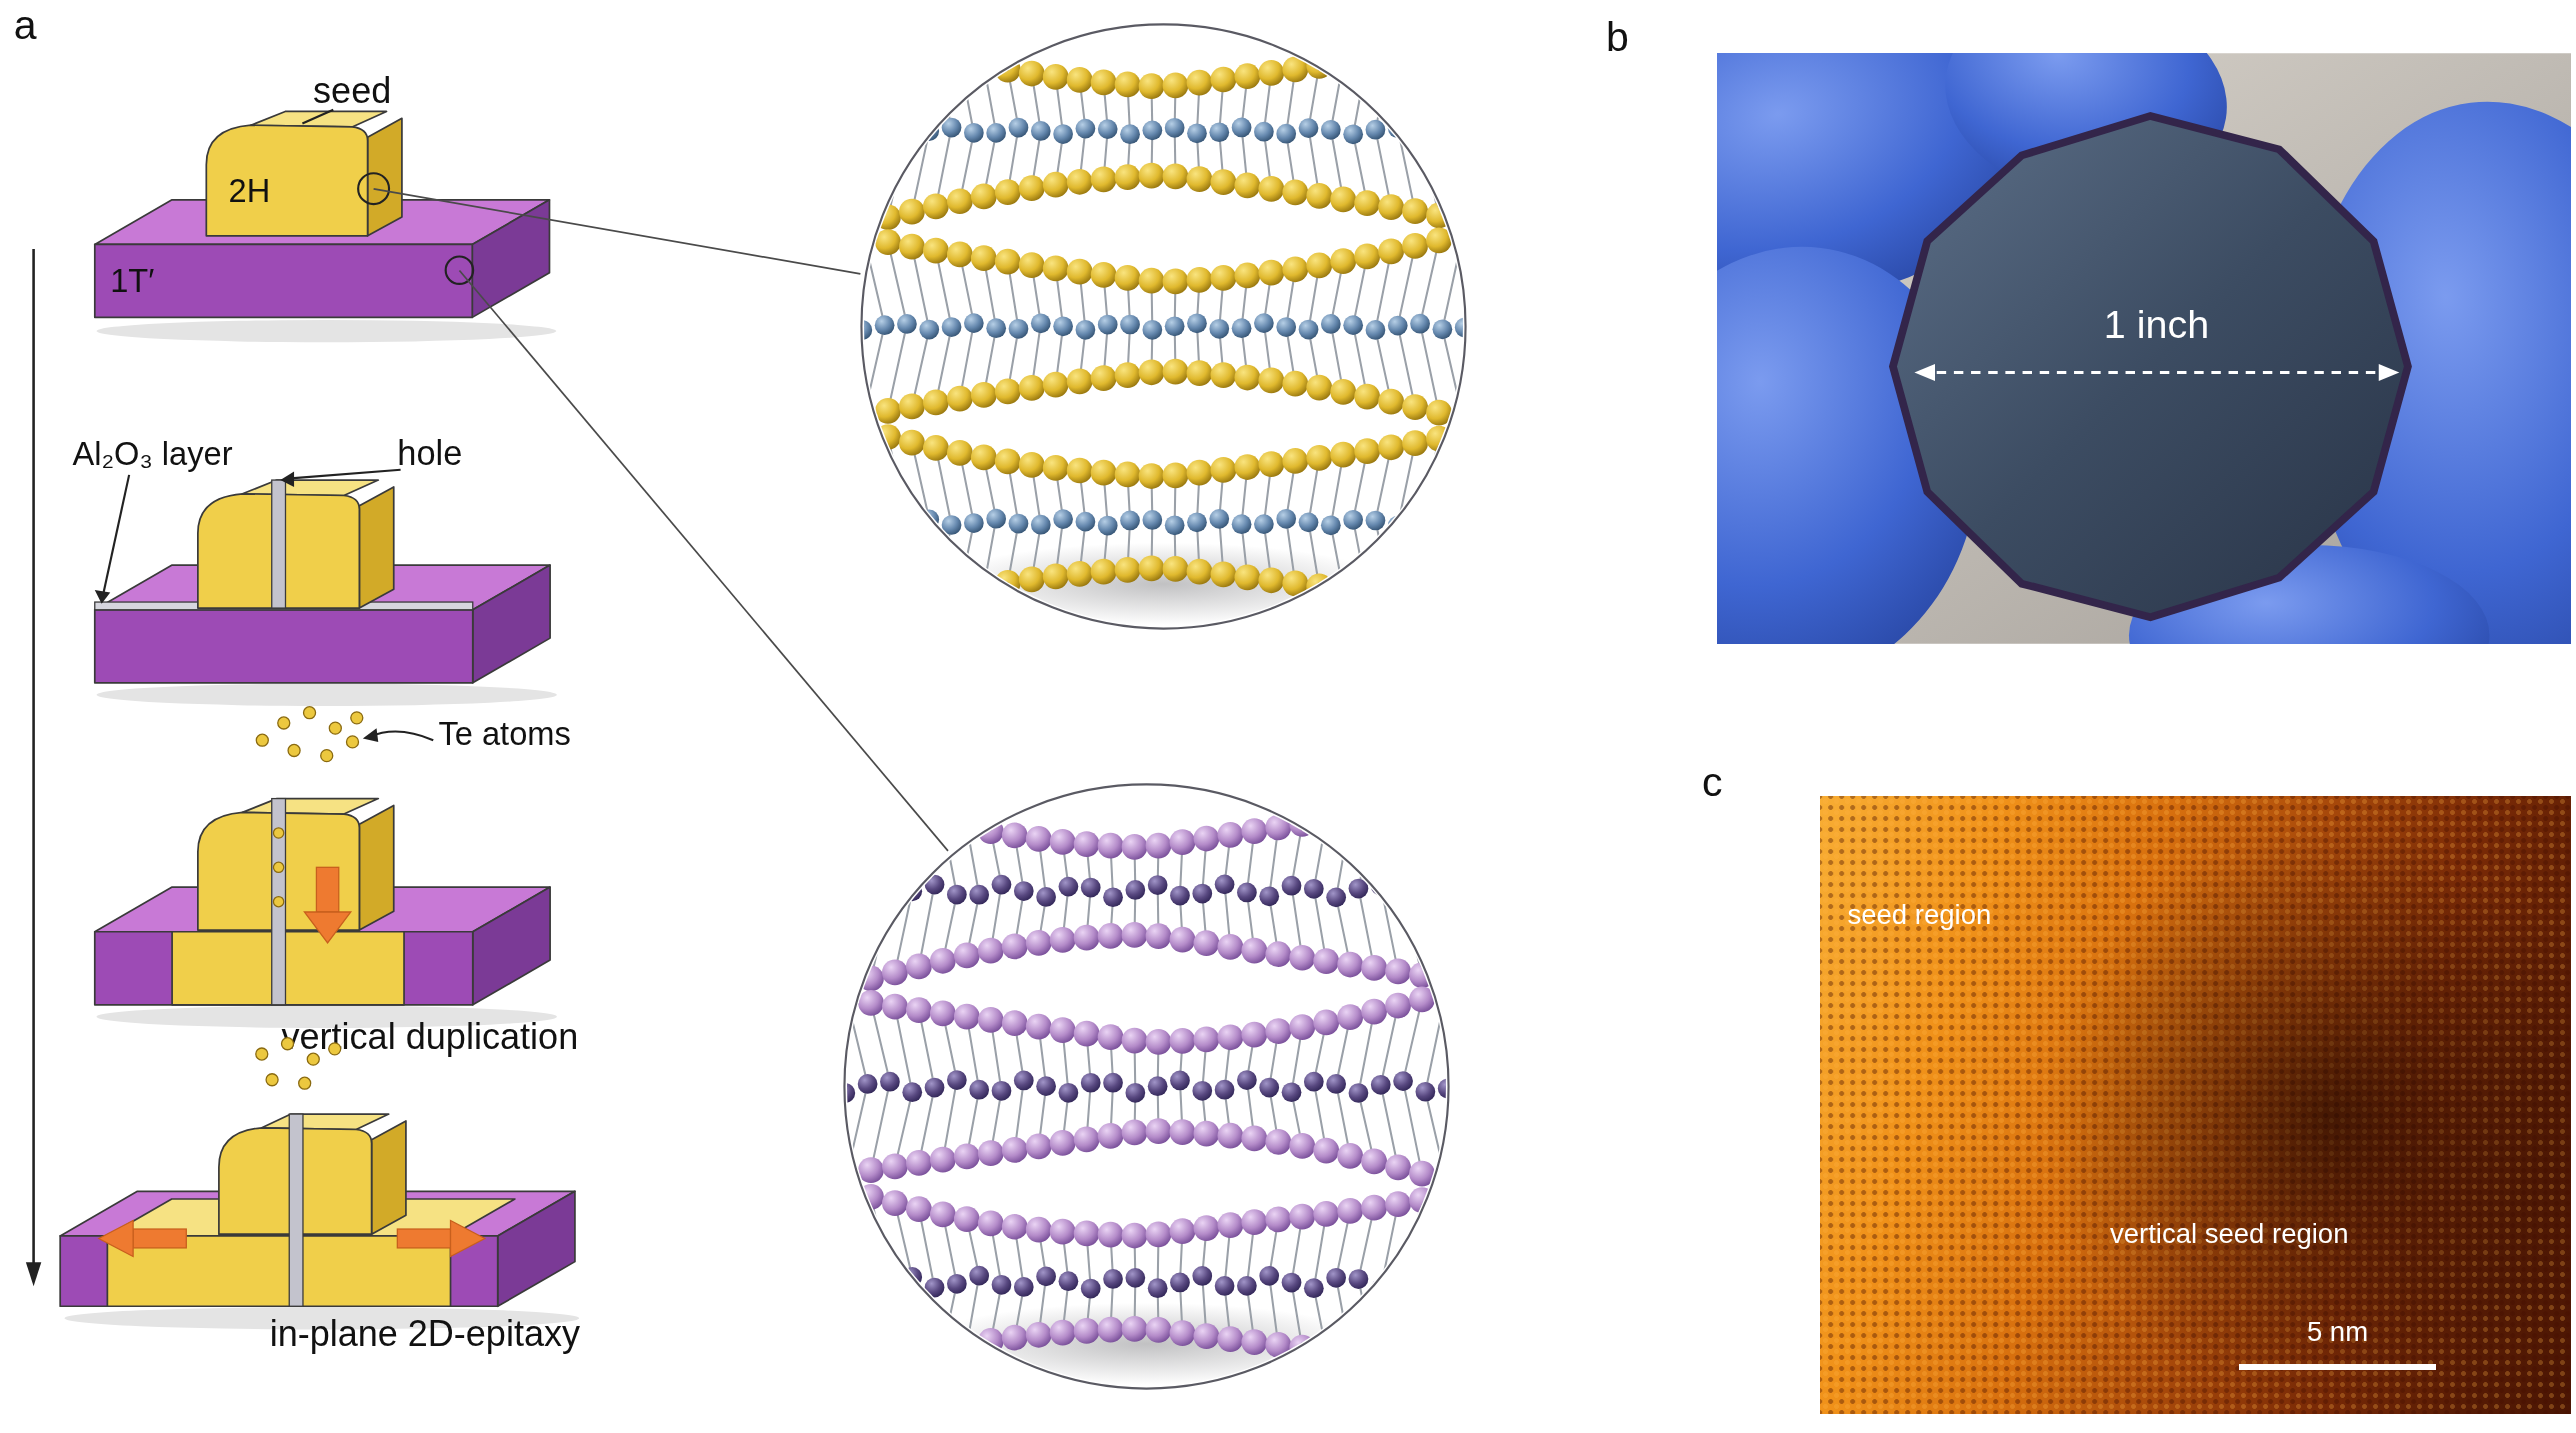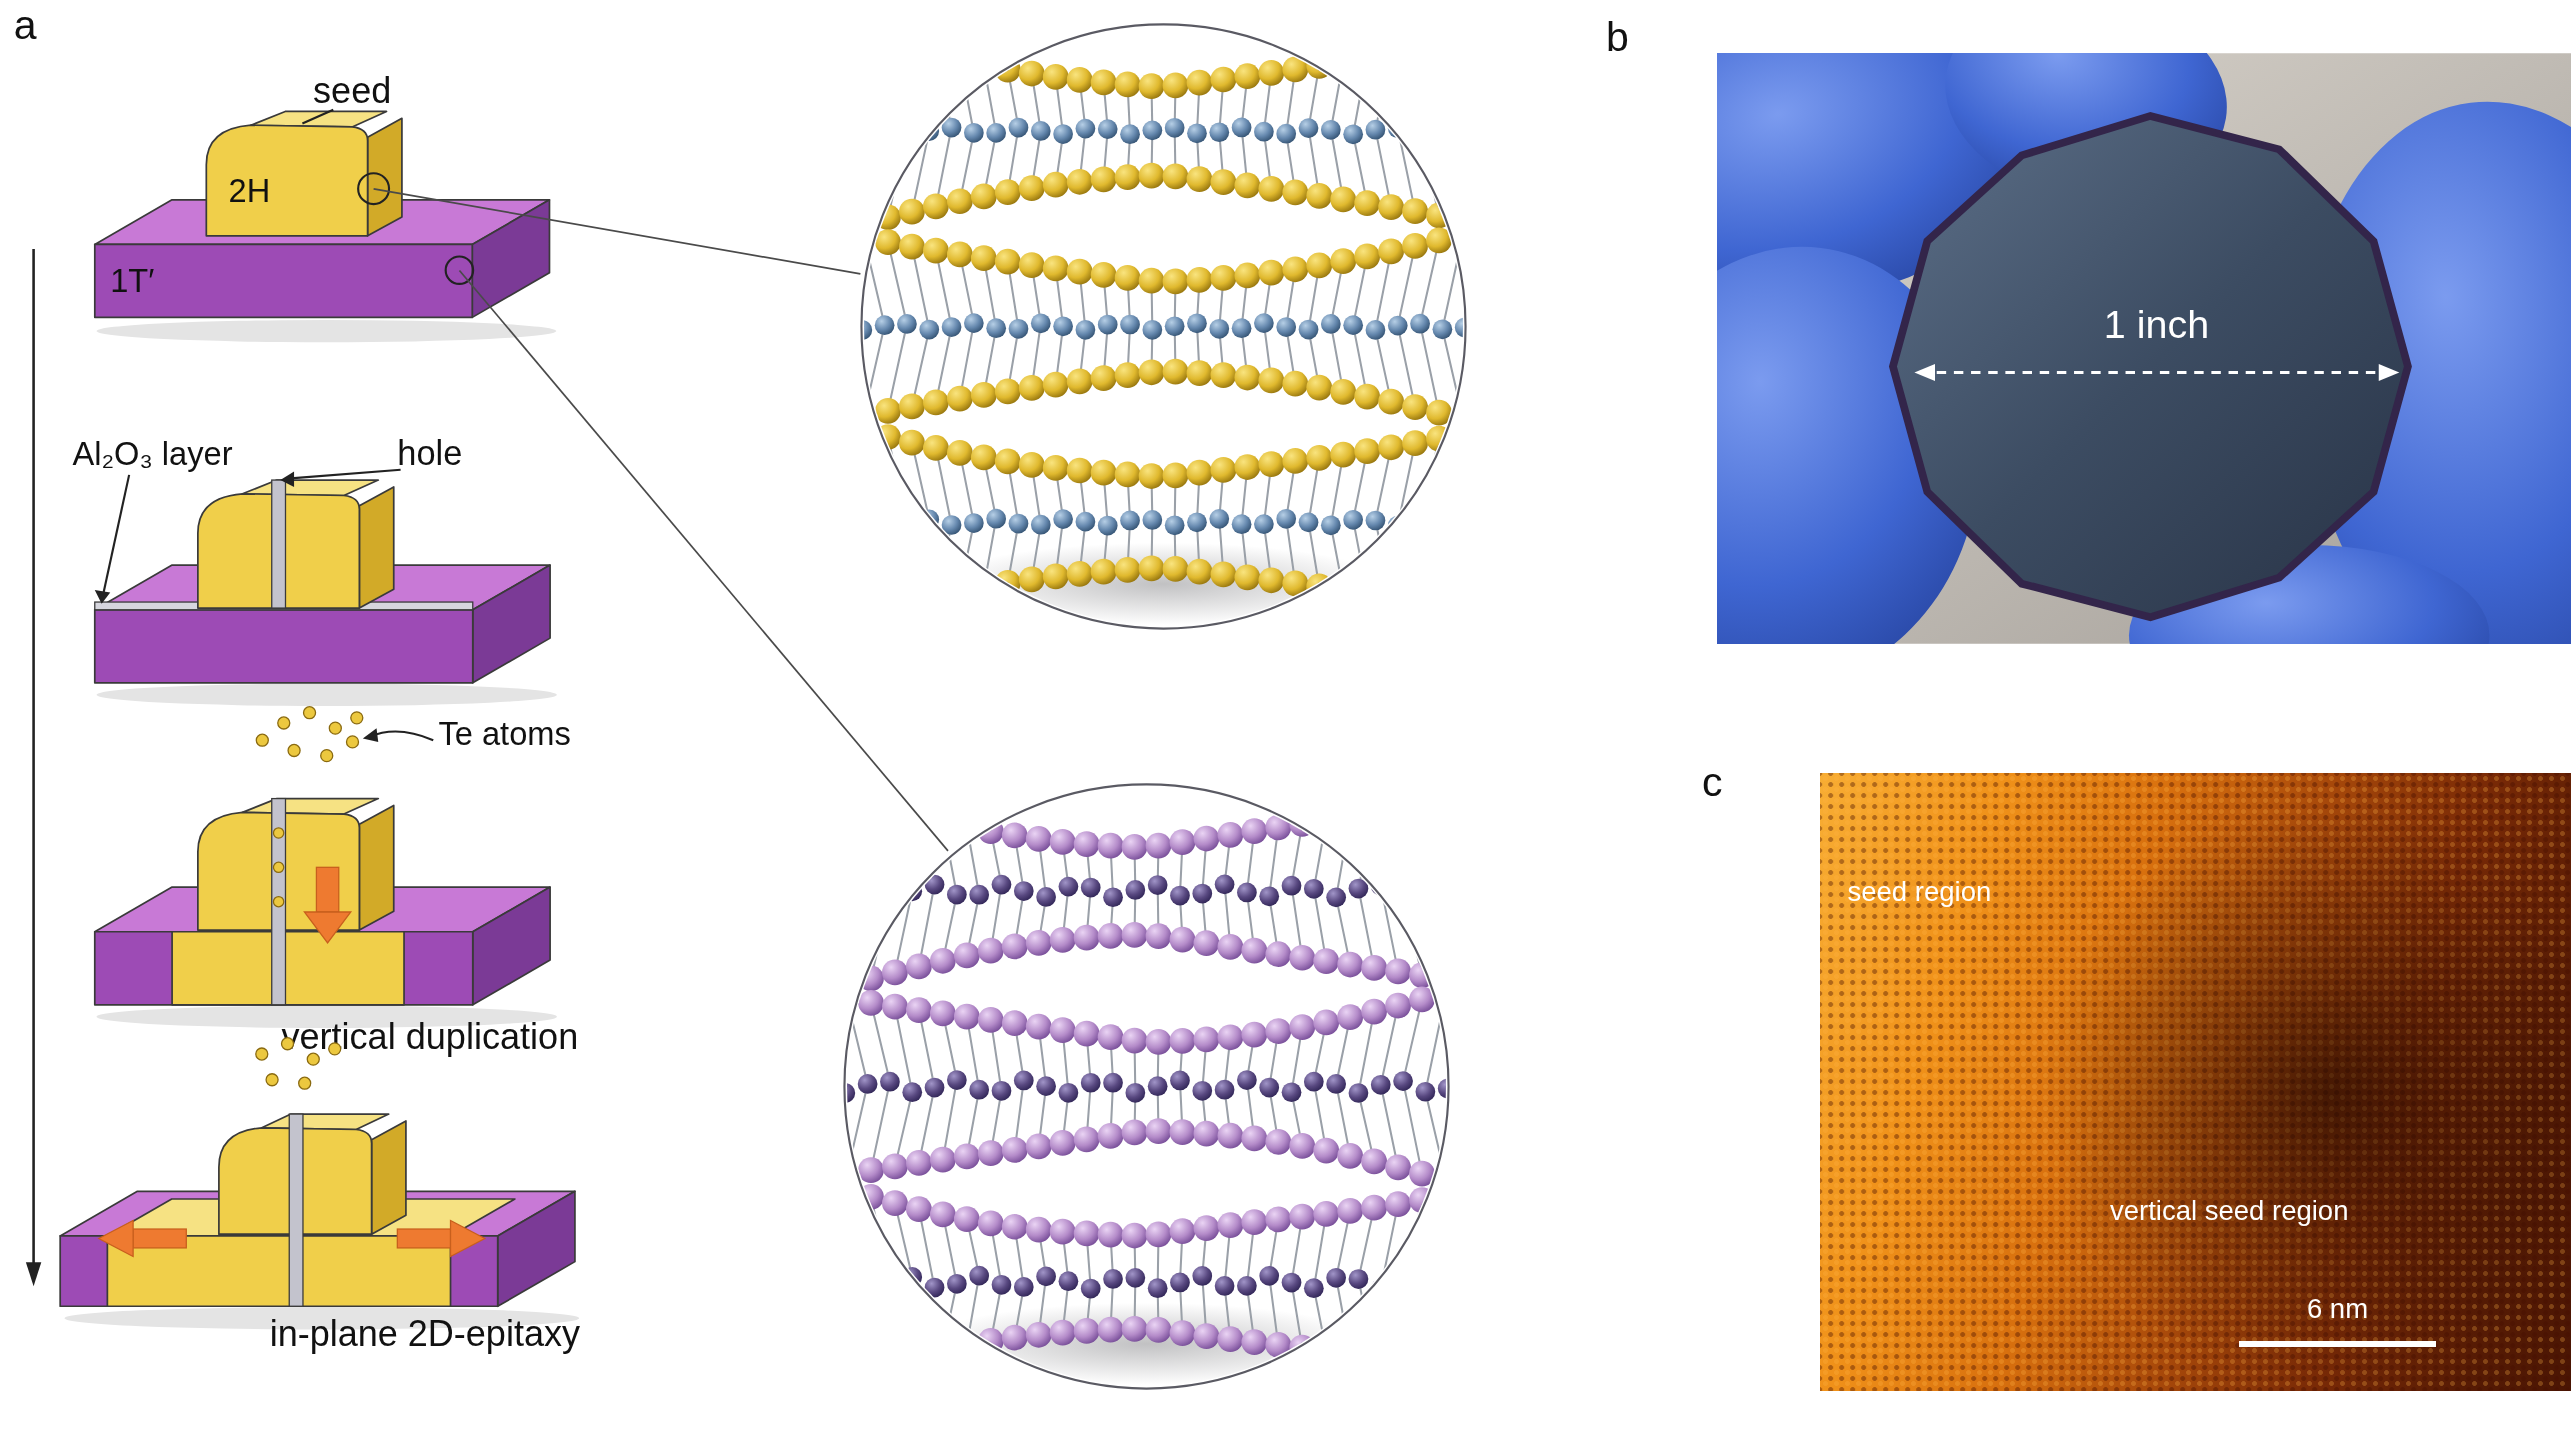--- a/index.html
+++ b/index.html
@@ -1083,24 +1083,24 @@
     </g>
     <polygon fill="url(#waferG)" stroke="#33254a" stroke-width="9" points="805,365 765,219 655,112 505,73 355,119 245,219 205,365 245,511 355,618 505,657 655,611 765,511"></polygon>
     <text x="512" y="332" font-size="46" fill="#ffffff" text-anchor="middle">1 inch</text>
     <g stroke="#ffffff" fill="#ffffff">
       <line x1="236" y1="372" x2="789" y2="372" stroke-width="3.5" stroke-dasharray="11 9"></line>
       <polygon points="230,372 254,362 254,382" stroke="none"></polygon>
       <polygon points="795,372 771,362 771,382" stroke="none"></polygon>
     </g>
   </svg>
 
-  <div class="abs stm" style="left:1820px;top:773px;width:751px;height:618px">
+  <div class="abs stm" style="left:1820px;top:796px;width:751px;height:618px">
     <span class="stm-label" style="left:27.5px;top:103px">seed region</span>
     <span class="stm-label" style="left:290px;top:422px">vertical seed region</span>
-    <span class="stm-label" style="left:419px;top:520px;width:197px;text-align:center">6 nm</span>
+    <span class="stm-label" style="left:419px;top:520px;width:197px;text-align:center">5 nm</span>
     <div class="abs scalebar" style="left:419px;top:568px;width:197px;height:6px"></div>
   </div>
 
   <svg class="abs" style="left:0;top:0;pointer-events:none;z-index:5" width="2576" height="1433" viewBox="0 0 3000 1669">
     <g stroke="#4a4a4a" stroke-width="2">
       <line x1="435" y1="220" x2="1002" y2="319"></line>
       <line x1="535" y1="315" x2="1104" y2="991"></line>
     </g>
     <g>
       <line x1="39" y1="290" x2="39" y2="1474" stroke="#222" stroke-width="3"></line>

